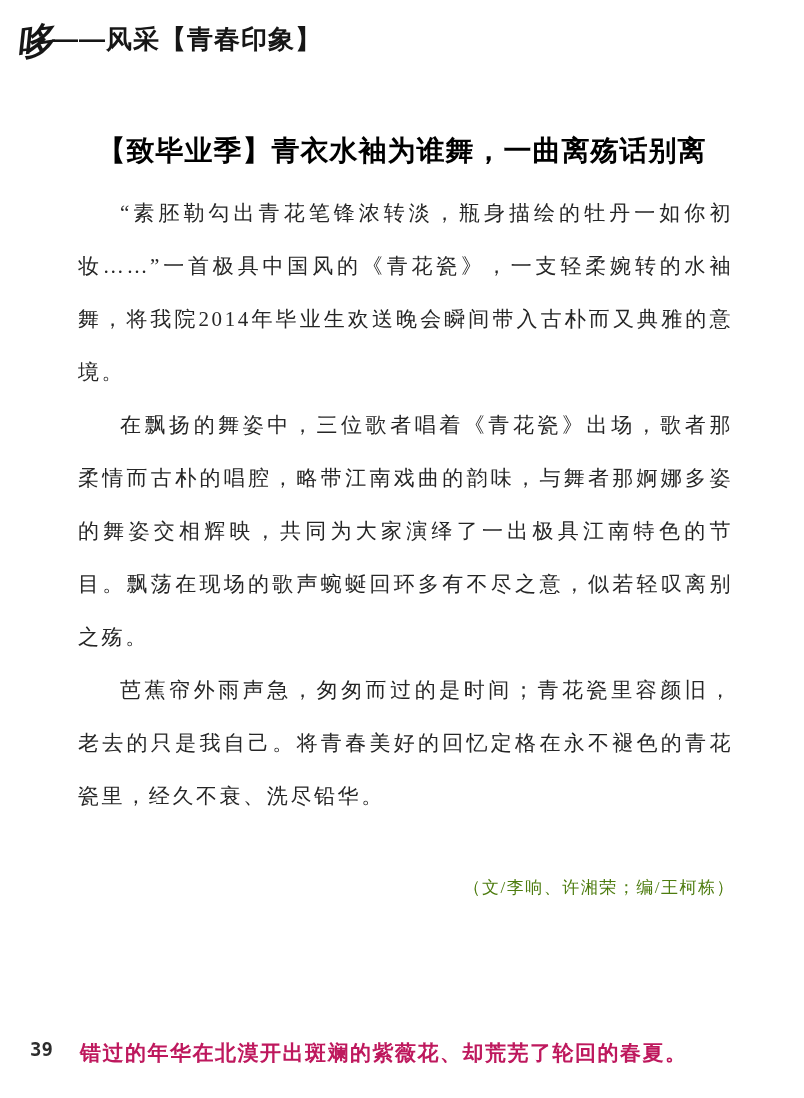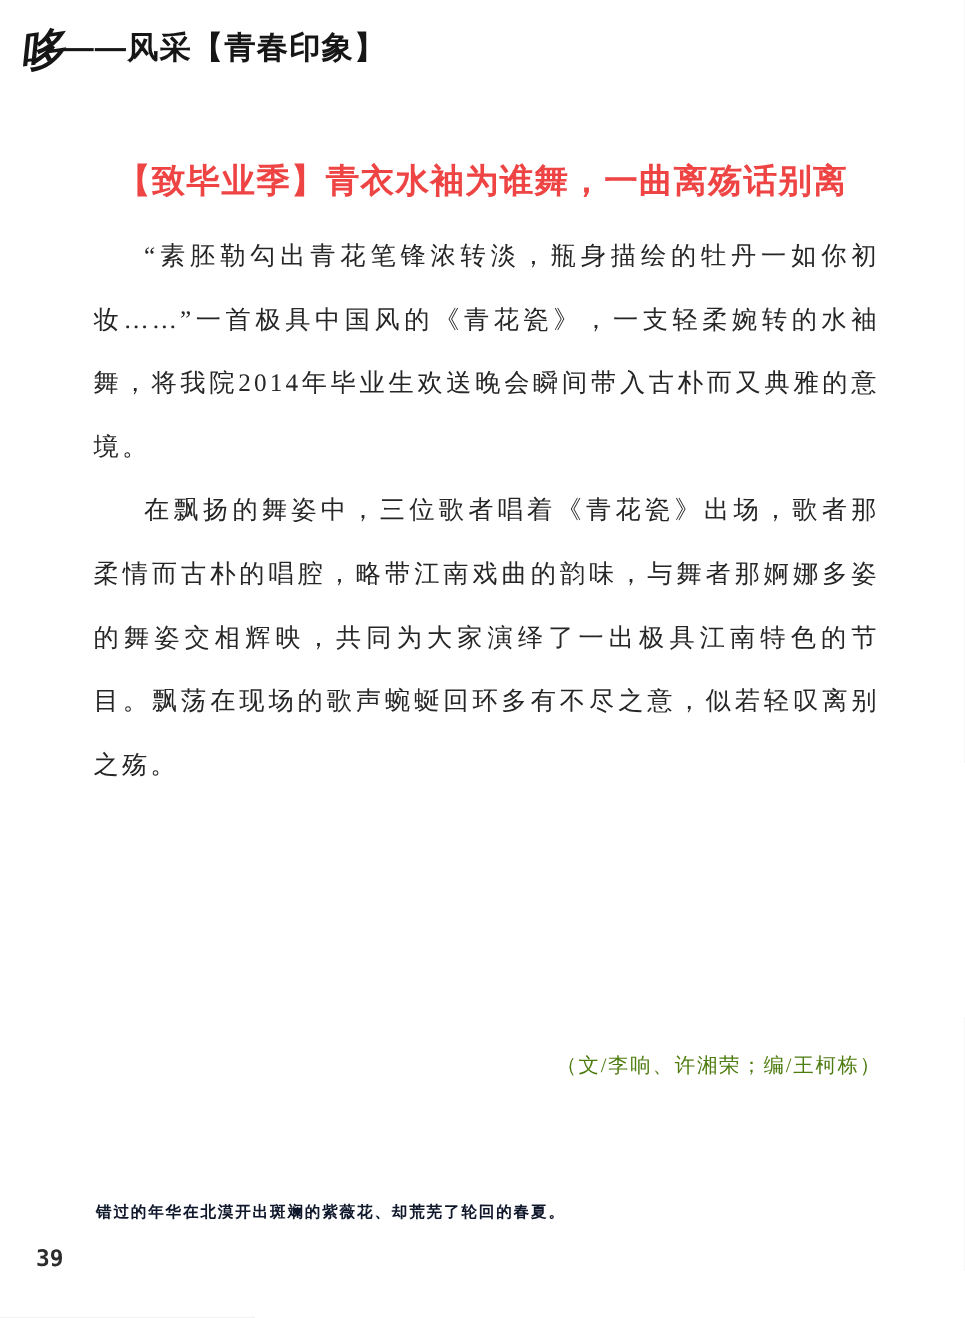--- a/index.html
+++ b/index.html
@@ -46,21 +46,21 @@
   .article-title {
     position: absolute;
     top: 113px;
     left: 0;
     width: 100%;
     text-align: center;
     font-family: "Liberation Sans", "DejaVu Sans", sans-serif;
     font-weight: 800;
     font-size: 28px;
     letter-spacing: 1px;
-    color: #ef4444;
+    color: #000000;
   }
 
   
   .article-body {
     position: absolute;
     top: 187px;
     left: 78px;
     width: 655px;
     font-size: 21px;
     line-height: 53px;
@@ -90,44 +90,45 @@
     top: 1038px;
     left: 30px;
     font-family: "DejaVu Sans Mono", "Liberation Mono", monospace;
     font-weight: 700;
     font-size: 19px;
     color: #2c2c2c;
     text-align: right;
   }
   .footer-quote {
     position: absolute;
-    top: 1001px;
+    top: 1039px;
     left: 80px;
-    font-size: 13px;
+    font-size: 21px;
     font-weight: 700;
     letter-spacing: 1.5px;
-    color: #0f172a;
+    color: #be185d;
     font-family: "Liberation Serif", "DejaVu Serif", serif;
     white-space: nowrap;
   }
 </style>
 </head>
 <body>
 
 <div class="page">
 
   <div class="running-head">
     <span class="script-char">哆</span><span class="head-rest">——风采【青春印象】</span>
   </div>
 
   <h1 class="article-title">【致毕业季】青衣水袖为谁舞，一曲离殇话别离</h1>
 
   <div class="article-body">
     <p>“素胚勒勾出青花笔锋浓转淡，瓶身描绘的牡丹一如你初妆……”一首极具中国风的《青花瓷》，一支轻柔婉转的水袖舞，将我院2014年毕业生欢送晚会瞬间带入古朴而又典雅的意境。</p>
     <p>在飘扬的舞姿中，三位歌者唱着《青花瓷》出场，歌者那柔情而古朴的唱腔，略带江南戏曲的韵味，与舞者那婀娜多姿的舞姿交相辉映，共同为大家演绎了一出极具江南特色的节目。飘荡在现场的歌声蜿蜒回环多有不尽之意，似若轻叹离别之殇。</p>
+    <p>芭蕉帘外雨声急，匆匆而过的是时间；青花瓷里容颜旧，老去的只是我自己。将青春美好的回忆定格在永不褪色的青花瓷里，经久不衰、洗尽铅华。</p>
   </div>
 
   <div class="attribution">（文/李响、许湘荣；编/王柯栋）</div>
 
   <div class="page-number">39</div>
 
   <div class="footer-quote">错过的年华在北漠开出斑斓的紫薇花、却荒芜了轮回的春夏。</div>
 
 </div>
 

